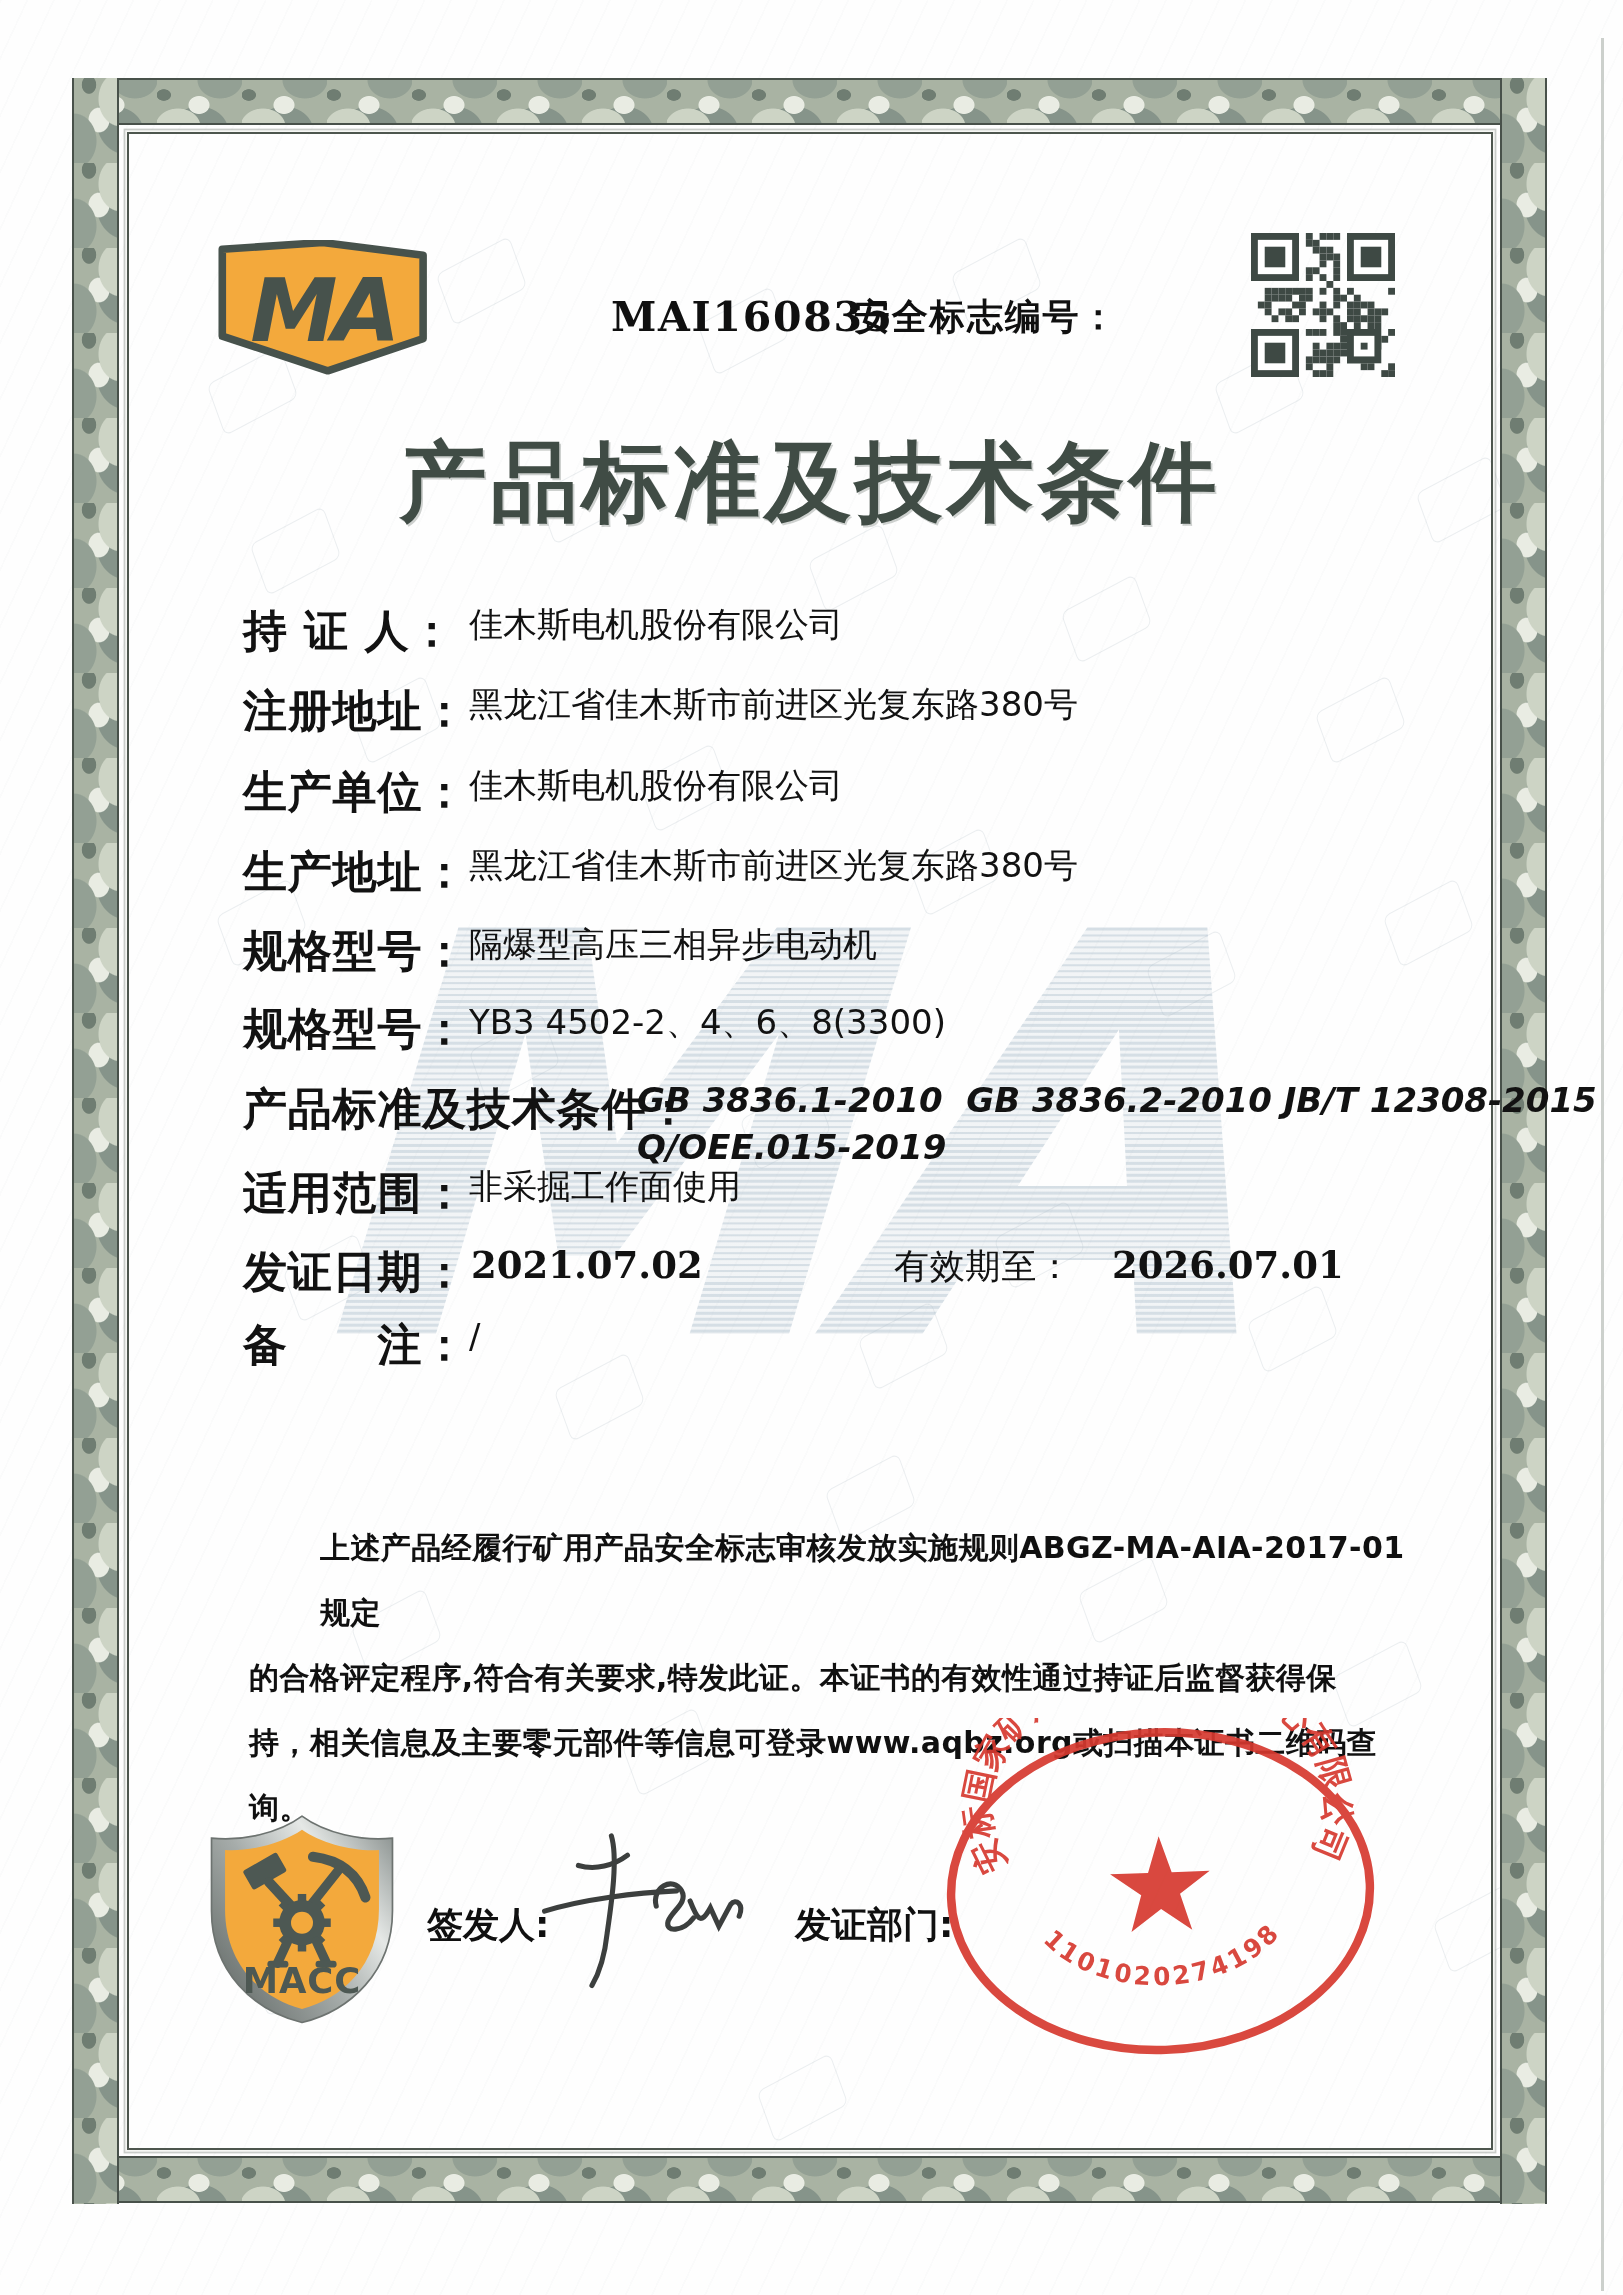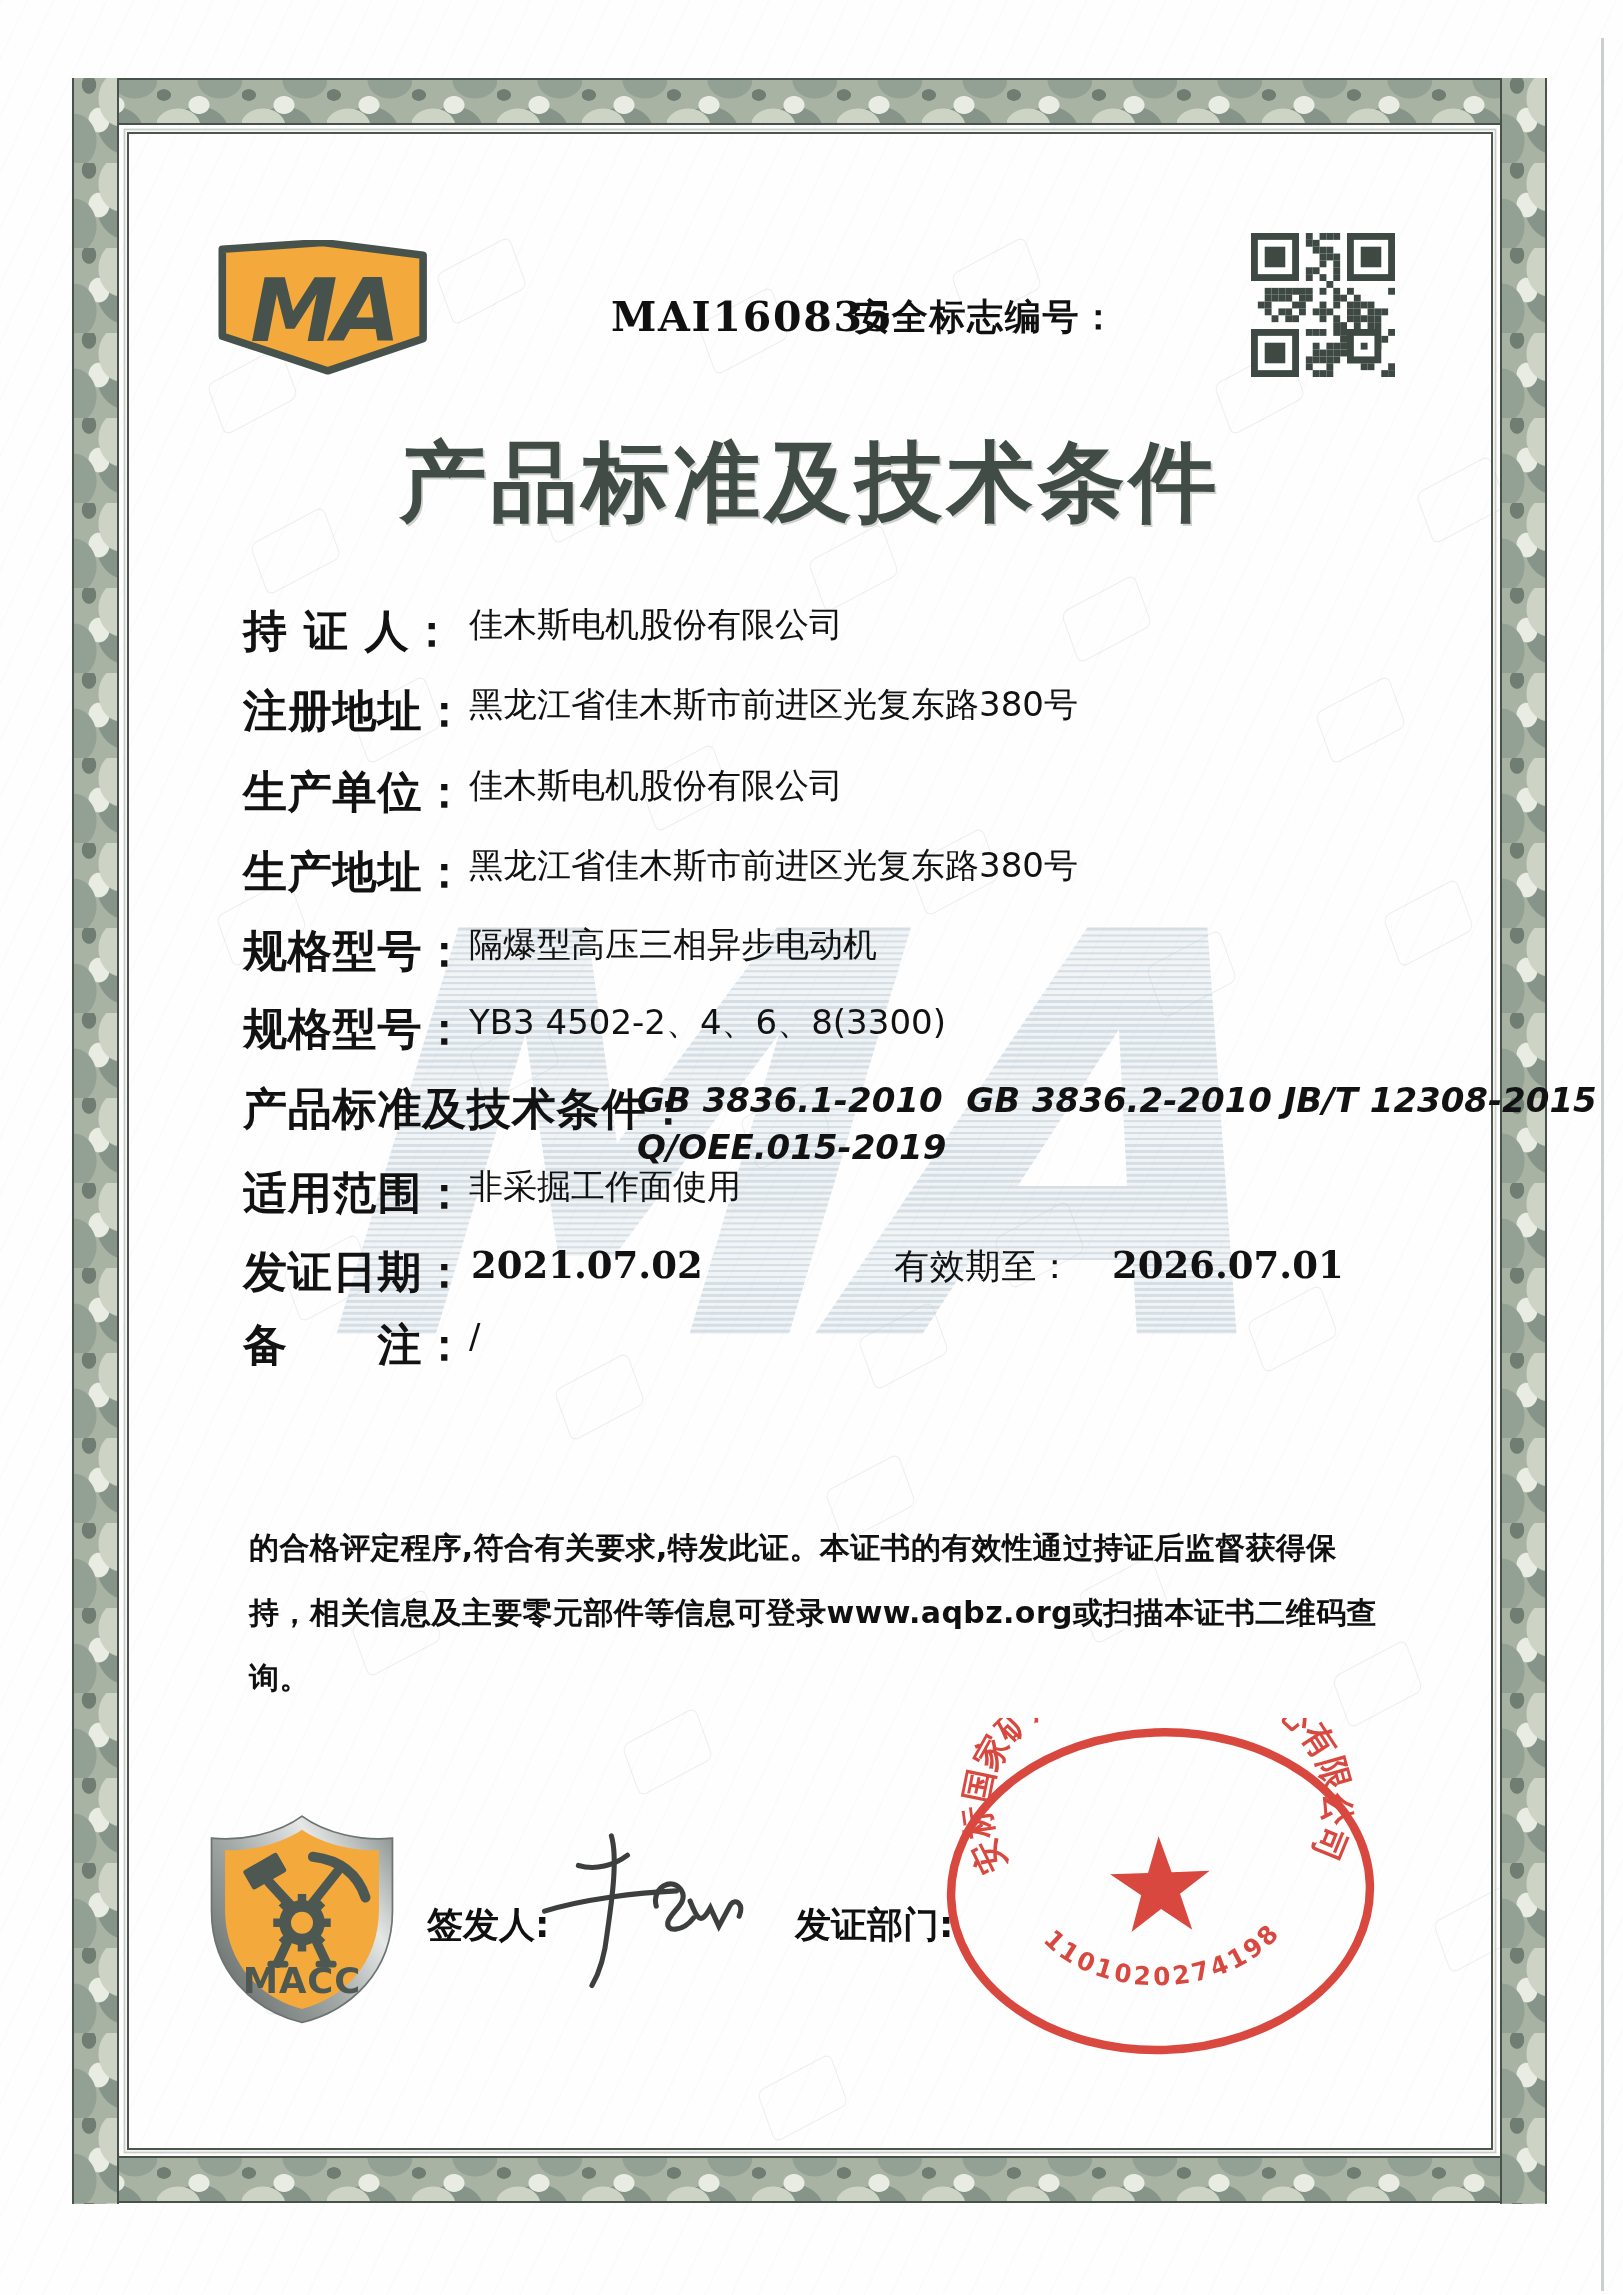--- a/index.html
+++ b/index.html
@@ -290,20 +290,21 @@
     <span class="lab2">有效期至：</span>
     <span class="num2">2026.07.01</span>
   </div>
 
   <div class="row" style="top:1316px">
     <span class="lab">备　　注：</span>
     <span class="val">/</span>
     </div>
 
   <div class="statement">
+    <div class="l1">上述产品经履行矿用产品安全标志审核发放实施规则ABGZ-MA-AIA-2017-01规定</div>
     <div class="l2">的合格评定程序,符合有关要求,特发此证。本证书的有效性通过持证后监督获得保</div>
     <div class="l3">持，相关信息及主要零元部件等信息可登录www.aqbz.org或扫描本证书二维码查询。</div>
   </div>
 
   <svg style="position:absolute;left:198px;top:1811px;" width="208" height="215" viewBox="0 0 246 254">
     <defs>
       <linearGradient id="mg" x1="0" y1="0.9" x2="1" y2="0.1">
         <stop offset="0" stop-color="#5f6663"></stop>
           <stop offset="0.45" stop-color="#a6acaa"></stop>
         <stop offset="0.72" stop-color="#e5e8e6"></stop>

